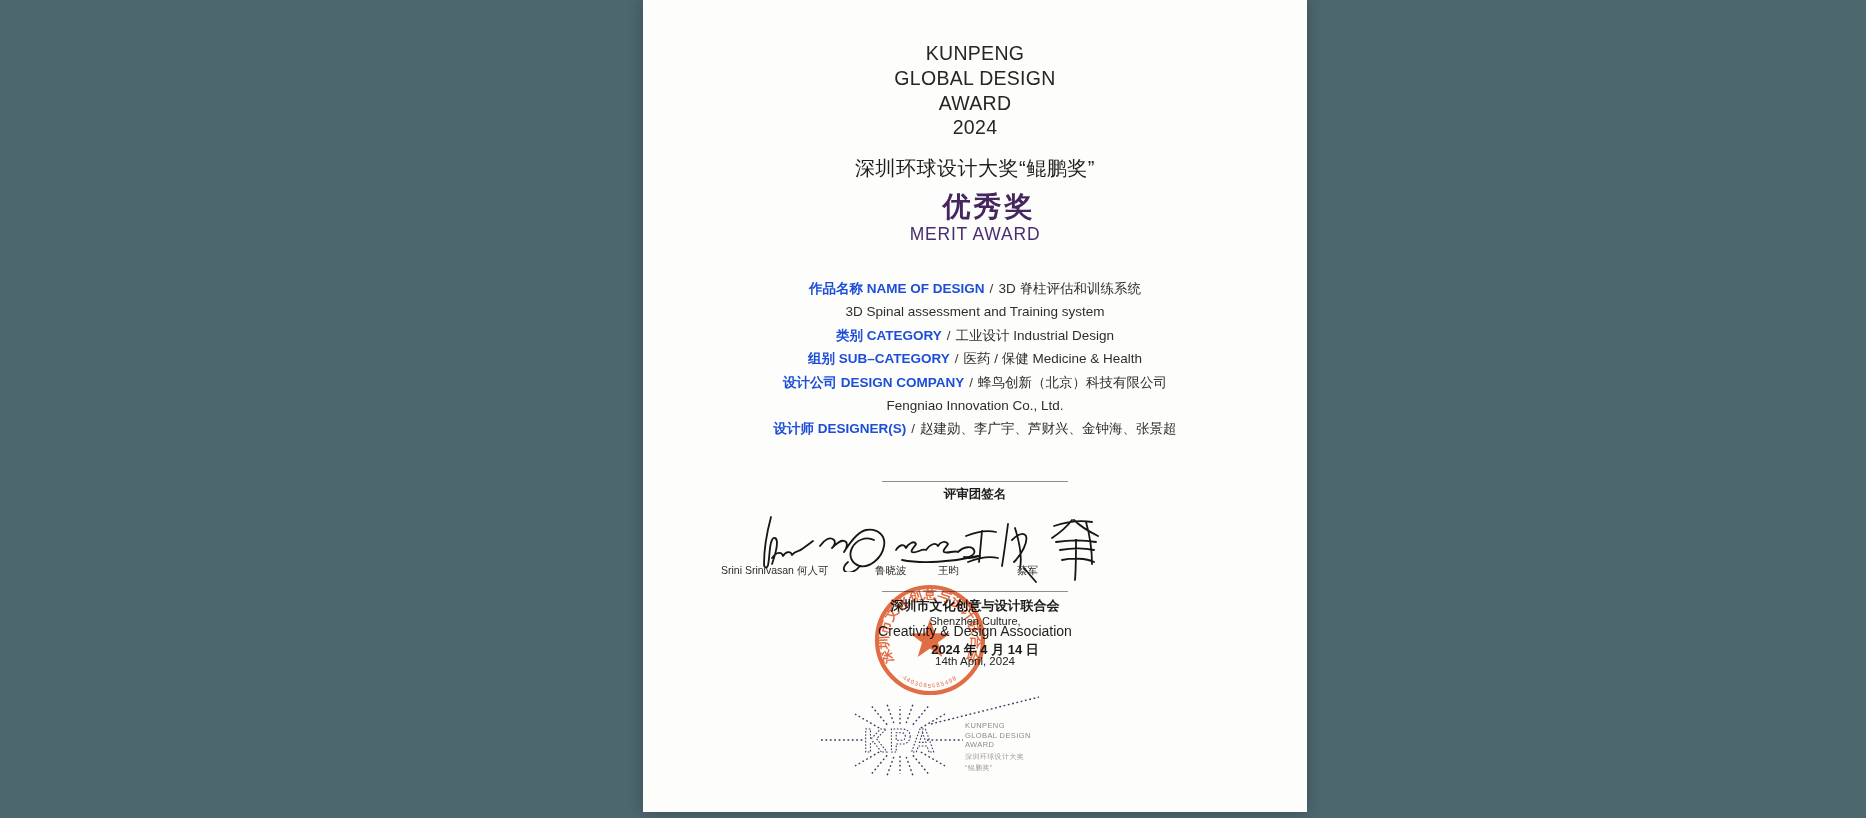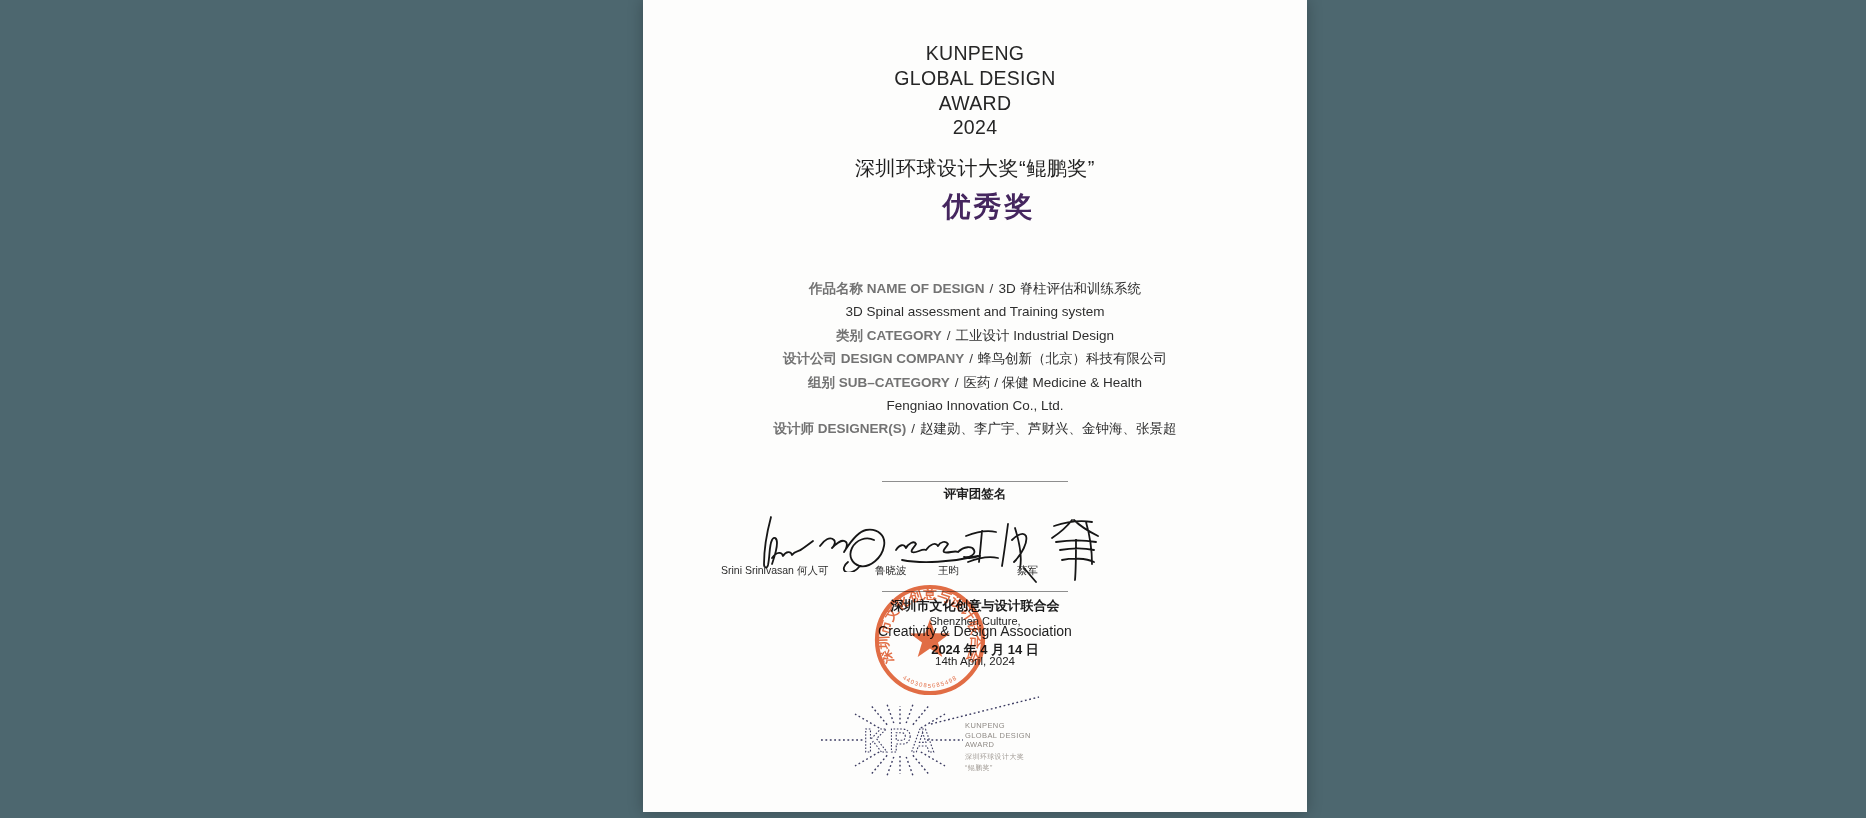--- a/index.html
+++ b/index.html
@@ -14,21 +14,21 @@
   }
   .abs-center{position:absolute;left:0;right:0;text-align:center;}
   
   .title-block{top:41px;font-size:19.5px;line-height:24.8px;letter-spacing:.3px;color:#262626;}
   .title-zh{font-size:20px;letter-spacing:.5px;margin-top:16px;color:#1f1f1f;}
   
   .award-zh{top:188px;font-size:28px;font-weight:bold;letter-spacing:3px;color:#45265f;margin-left:28px;}
   .award-en{top:224px;font-size:17.5px;letter-spacing:.8px;color:#4a2d70;}
   
   .details{top:277px;font-size:13.5px;line-height:23.4px;color:#2e2e2e;}
-  .details .lbl{font-weight:bold;color:#737373;}
+  .details .lbl{font-weight:bold;color:#1d4ed8;}
   .details .sep{padding:0 5px;color:#3a3a3a;}
   
   .divider{position:absolute;left:50%;transform:translateX(-50%);width:186px;height:0;border-top:1px solid #8e8e8e;}
   .div1{top:481px;}
   .div2{top:591px;}
   
   .jury-zh{top:486px;font-size:12.5px;font-weight:bold;color:#1d1d1d;}
   .jury-en{top:500px;font-size:11.5px;color:#242424;}
   .sig{position:absolute;}
   .sig path{fill:none;stroke:#161616;stroke-width:1.8;stroke-linecap:round;stroke-linejoin:round;}
@@ -54,27 +54,28 @@
 
   <div class="abs-center title-block">
     <div>KUNPENG</div>
     <div>GLOBAL DESIGN</div>
     <div>AWARD</div>
     <div>2024</div>
     <div class="title-zh">深圳环球设计大奖“鲲鹏奖”</div>
   </div>
 
   <div class="abs-center award-zh">优秀奖</div>
+  <div class="abs-center award-en">MERIT AWARD</div>
 
   <div class="abs-center details">
     <div><span class="lbl">作品名称 NAME OF DESIGN</span><span class="sep">/</span><span class="val">3D 脊柱评估和训练系统</span></div>
     <div><span class="val">3D Spinal assessment and Training system</span></div>
     <div><span class="lbl">类别 CATEGORY</span><span class="sep">/</span><span class="val">工业设计 Industrial Design</span></div>
+    <div><span class="lbl">组别 SUB–CATEGORY</span><span class="sep">/</span><span class="val">医药 / 保健 Medicine &amp; Health</span></div>
     <div><span class="lbl">设计公司 DESIGN COMPANY</span><span class="sep">/</span><span class="val">蜂鸟创新（北京）科技有限公司</span></div>
-    <div><span class="lbl">组别 SUB–CATEGORY</span><span class="sep">/</span><span class="val">医药 / 保健 Medicine &amp; Health</span></div>
     <div><span class="val">Fengniao Innovation Co., Ltd.</span></div>
     <div><span class="lbl">设计师 DESIGNER(S)</span><span class="sep">/</span><span class="val">赵建勋、李广宇、芦财兴、金钟海、张景超</span></div>
   </div>
 
   <div class="divider div1"></div>
   <div class="abs-center jury-zh">评审团签名</div>
 
   <svg class="sig" style="left:93px;top:512px" width="90" height="58" viewBox="0 0 90 58">
     <path d="M35,5 C31,20 28,38 28,52 C28,56 31,57 32,53 C34,44 33,34 36,28 C38,24 41,26 41,31 C41,38 38,46 36,52 M36,46 C41,39 46,40 47,44 C50,39 55,39 56,43 C59,38 63,40 66,37 C69,35 73,32 77,29"></path>
   </svg>

